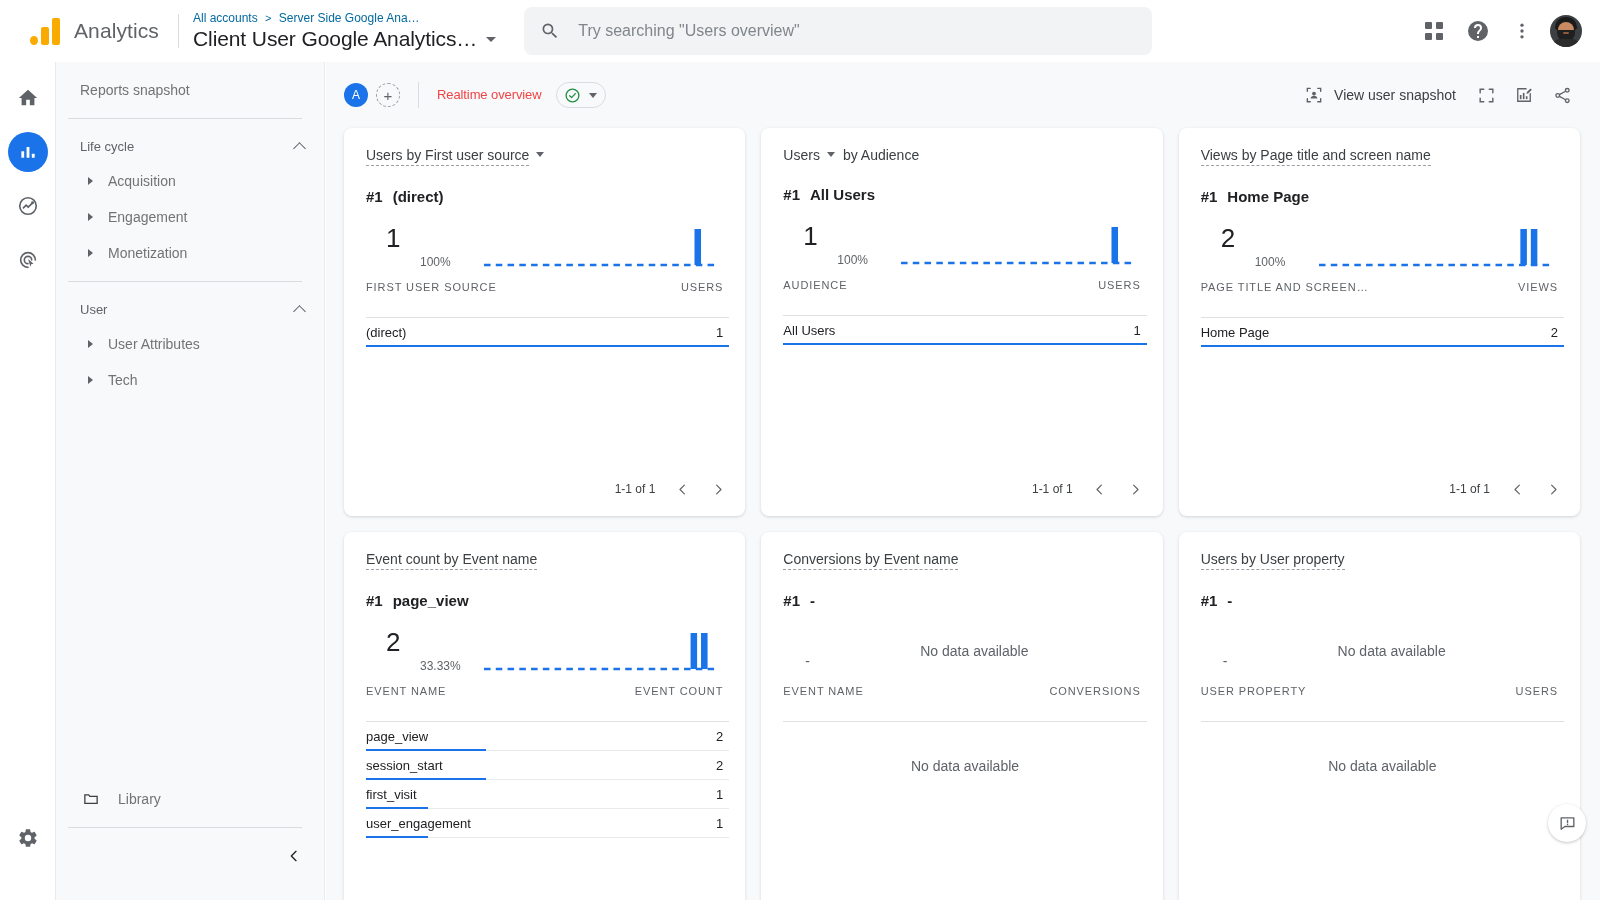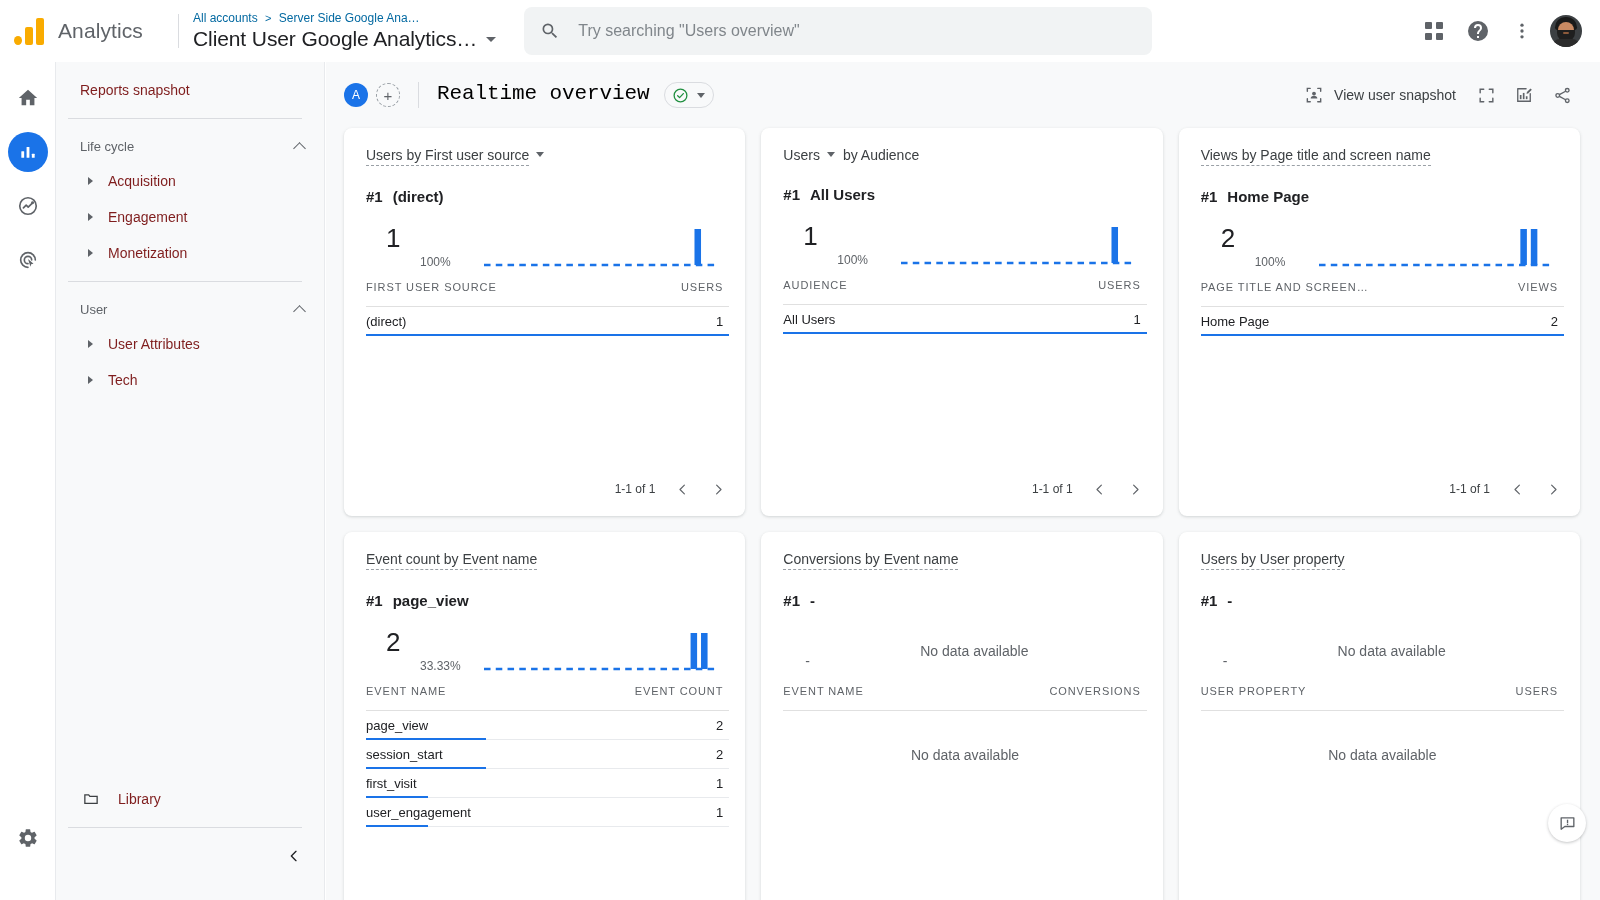--- a/index.html
+++ b/index.html
@@ -14,21 +14,21 @@
   }
 
   
   .topbar {
     position: absolute; top: 0; left: 0;
     width: 1600px; height: 62px;
     background: #fff;
     display: flex; align-items: center;
     z-index: 30;
   }
-  .brand { display: flex; align-items: center; padding-left: 14px; width: 178px; }
+  .brand { display: flex; align-items: center; padding-left: 30px; width: 178px; }
   .ga-logo { width: 30px; height: 28px; position: relative; margin-right: 14px; }
   .ga-logo i { position: absolute; bottom: 0; border-radius: 2px; display:block; }
   .ga-logo .b1 { left: 0; width: 8px; height: 9px; background: #f9ab00; border-radius: 50%; }
   .ga-logo .b2 { left: 11px; width: 8px; height: 18px; background: #f9ab00; }
   .ga-logo .b3 { left: 22px; width: 8px; height: 27px; background: #f9ab00; }
   .brand-name { font-size: 21px; color: #5f6368; letter-spacing: .1px; }
   .vdiv { width: 1px; height: 34px; background: #dadce0; }
 
   .acct { padding-left: 14px; }
   .breadcrumb { font-size: 12px; color: #0369a1; line-height: 15px; white-space: nowrap; }
@@ -78,21 +78,21 @@
   .rail-gear { position: absolute; bottom: 28px; left: 8px; }
 
   
   .sidebar {
     position: absolute; left: 56px; top: 62px; width: 269px; height: 838px;
     background: #f8f9fa; border-right: 1px solid #e8eaed;
     z-index: 15;
   }
   .nav-item {
     height: 36px; display: flex; align-items: center;
-    font-size: 14px; color: #7f1d1d; padding-left: 12px;
+    font-size: 14px; color: #737373; padding-left: 12px;
     margin: 0 8px 0 12px; border-radius: 0 18px 18px 0; cursor: pointer;
     white-space: nowrap;
   }
   .nav-item.selected { background: #e8f0fe; color: #1a73e8; font-weight: 400; }
   .nav-first { margin-top: 10px; }
   .nav-sep { height: 1px; background: #dadce0; margin: 10px 22px 10px 12px; }
   .nav-group {
     height: 34px; display: flex; align-items: center; justify-content: space-between;
     padding: 0 20px 0 24px; font-size: 13px; color: #5f6368; cursor: pointer;
   }
@@ -122,21 +122,21 @@
   .chip-a {
     width: 24px; height: 24px; border-radius: 50%; background: #1a73e8; color: #fff;
     font-size: 12px; display: flex; align-items: center; justify-content: center; cursor: pointer;
   }
   .chip-add {
     width: 24px; height: 24px; border-radius: 50%; border: 1px dashed #9aa0a6;
     display: flex; align-items: center; justify-content: center; margin-left: 8px; cursor: pointer;
     color: #5f6368; font-size: 15px; line-height: 1;
   }
   .head-div { width: 1px; height: 26px; background: #dadce0; margin: 0 18px; }
-  .page-title { font-size: 21px; color: #000000; letter-spacing: -0.1px; font-family: Liberation Mono, monospace; }
+  .page-title { font-size: 13px; color: #ef4444; letter-spacing: -0.1px; }
   .status-pill {
     display: inline-flex; align-items: center; gap: 8px;
     border: 1px solid #dadce0; border-radius: 14px; height: 26px;
     padding: 0 8px 0 7px; margin-left: 10px; cursor: pointer; background: #f8f9fa;
     vertical-align: middle;
   }
   .pill-caret { width: 0; height: 0; border-left: 4.5px solid transparent; border-right: 4.5px solid transparent;
                 border-top: 5px solid #5f6368; }
   .head-right { margin-left: auto; display: flex; align-items: center; gap: 2px; }
   .snapshot-btn {
@@ -173,21 +173,21 @@
   .metric-left { width: 118px; padding-left: 20px; }
   .big-val { font-size: 26px; color: #202124; line-height: 30px; font-weight: 400; }
   .pct { font-size: 12px; color: #5f6368; margin-top: 2px; margin-left: 34px; }
   .spark { flex: 1; height: 52px; position: relative; padding-right: 10px; }
   .nodata-center { flex: 1; text-align: center; font-size: 14px; color: #5f6368; padding-bottom: 14px; padding-right: 8px; }
   .dash-empty { font-size: 14px; color: #5f6368; padding-left: 22px; padding-bottom: 4px; }
 
   .tbl-head {
     display: flex; justify-content: space-between; align-items: flex-end;
     font-size: 11px; color: #5f6368; letter-spacing: .9px;
-    margin-top: 12px; padding-bottom: 13px; border-bottom: 1px solid #e0e0e0;
+    margin-top: 12px; padding-bottom: 24px; border-bottom: 1px solid #e0e0e0;
     padding-right: 6px;
   }
   .tbl-head .col-l { max-width: 200px; overflow: hidden; white-space: nowrap; text-overflow: ellipsis; }
   .row {
     position: relative; display: flex; justify-content: space-between; align-items: center;
     height: 29px; font-size: 13px; color: #202124; padding-right: 6px;
     border-bottom: 1px solid #e8eaed;
   }
   .row:last-of-type { border-bottom: none; }
   .row .bar {

